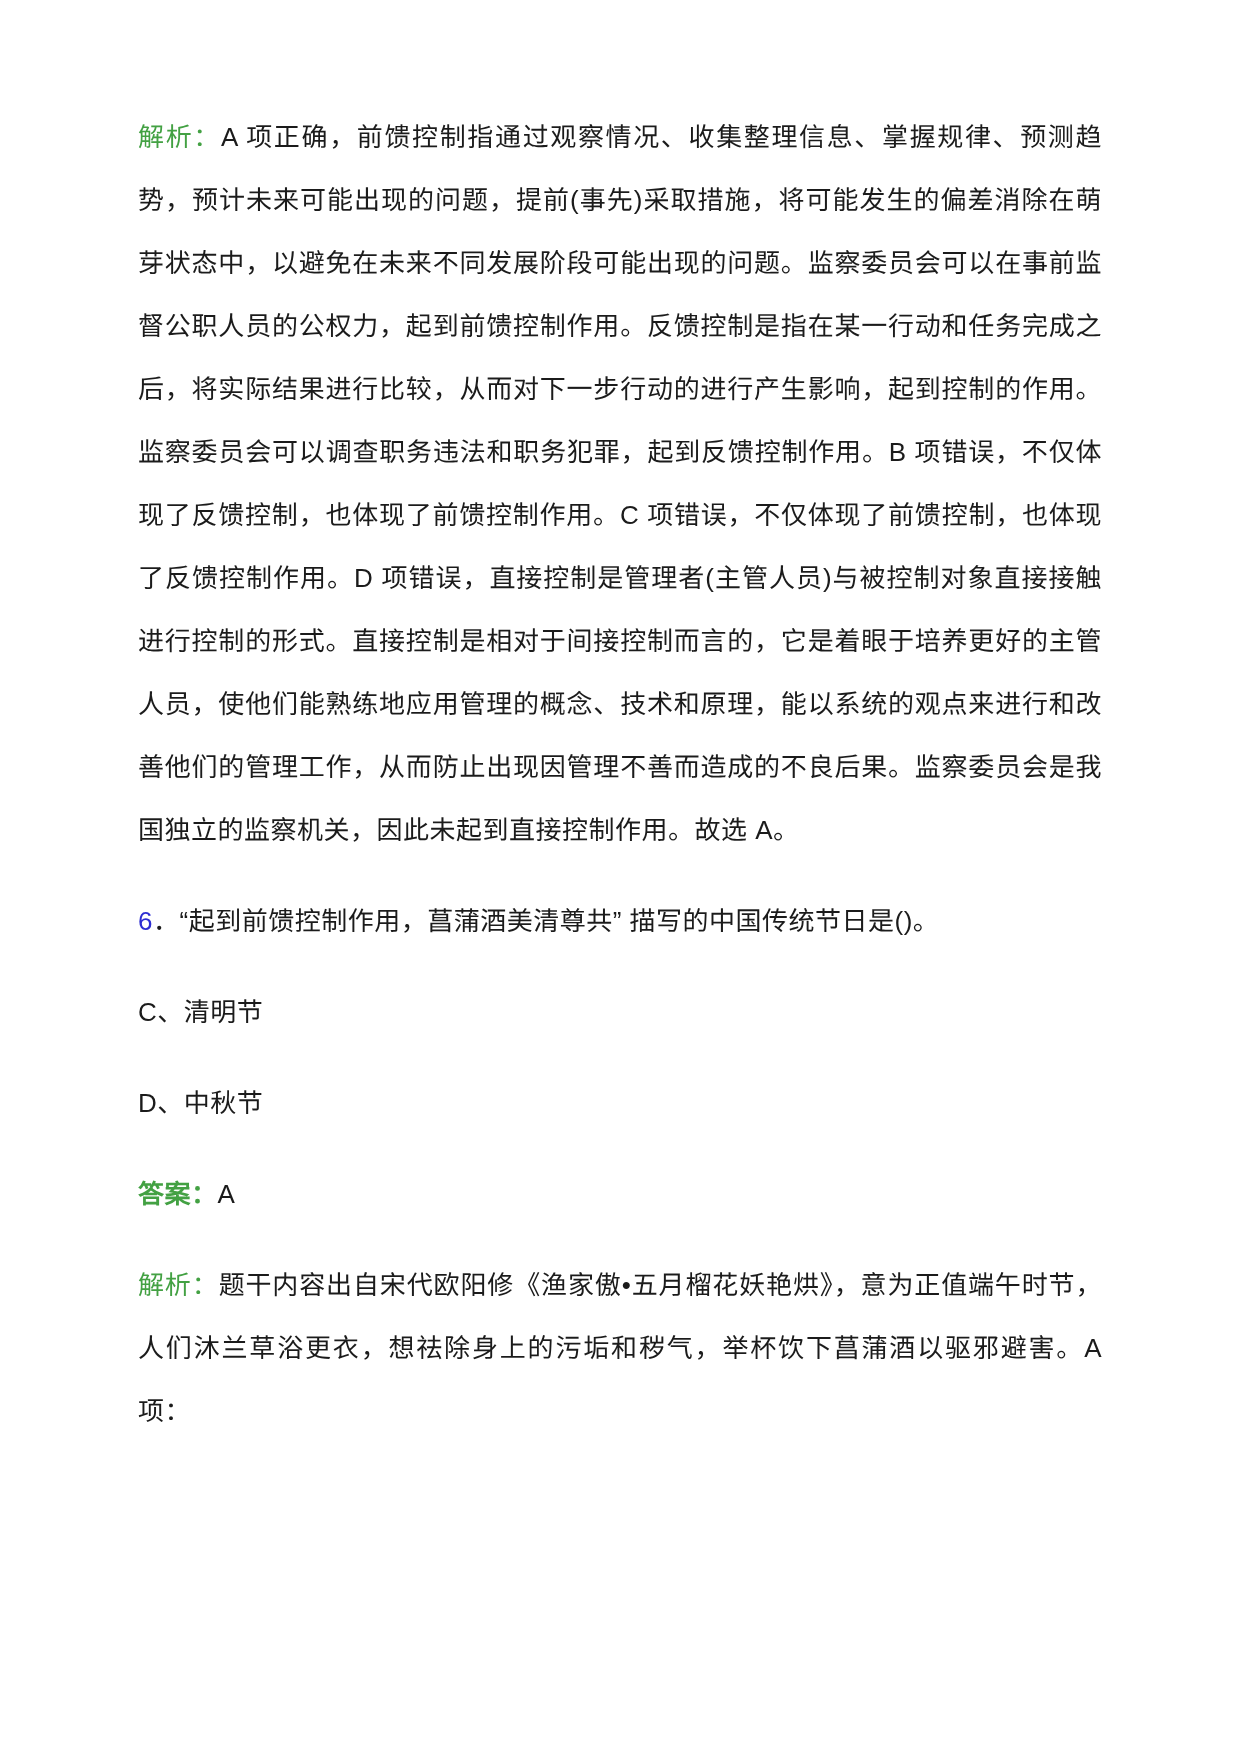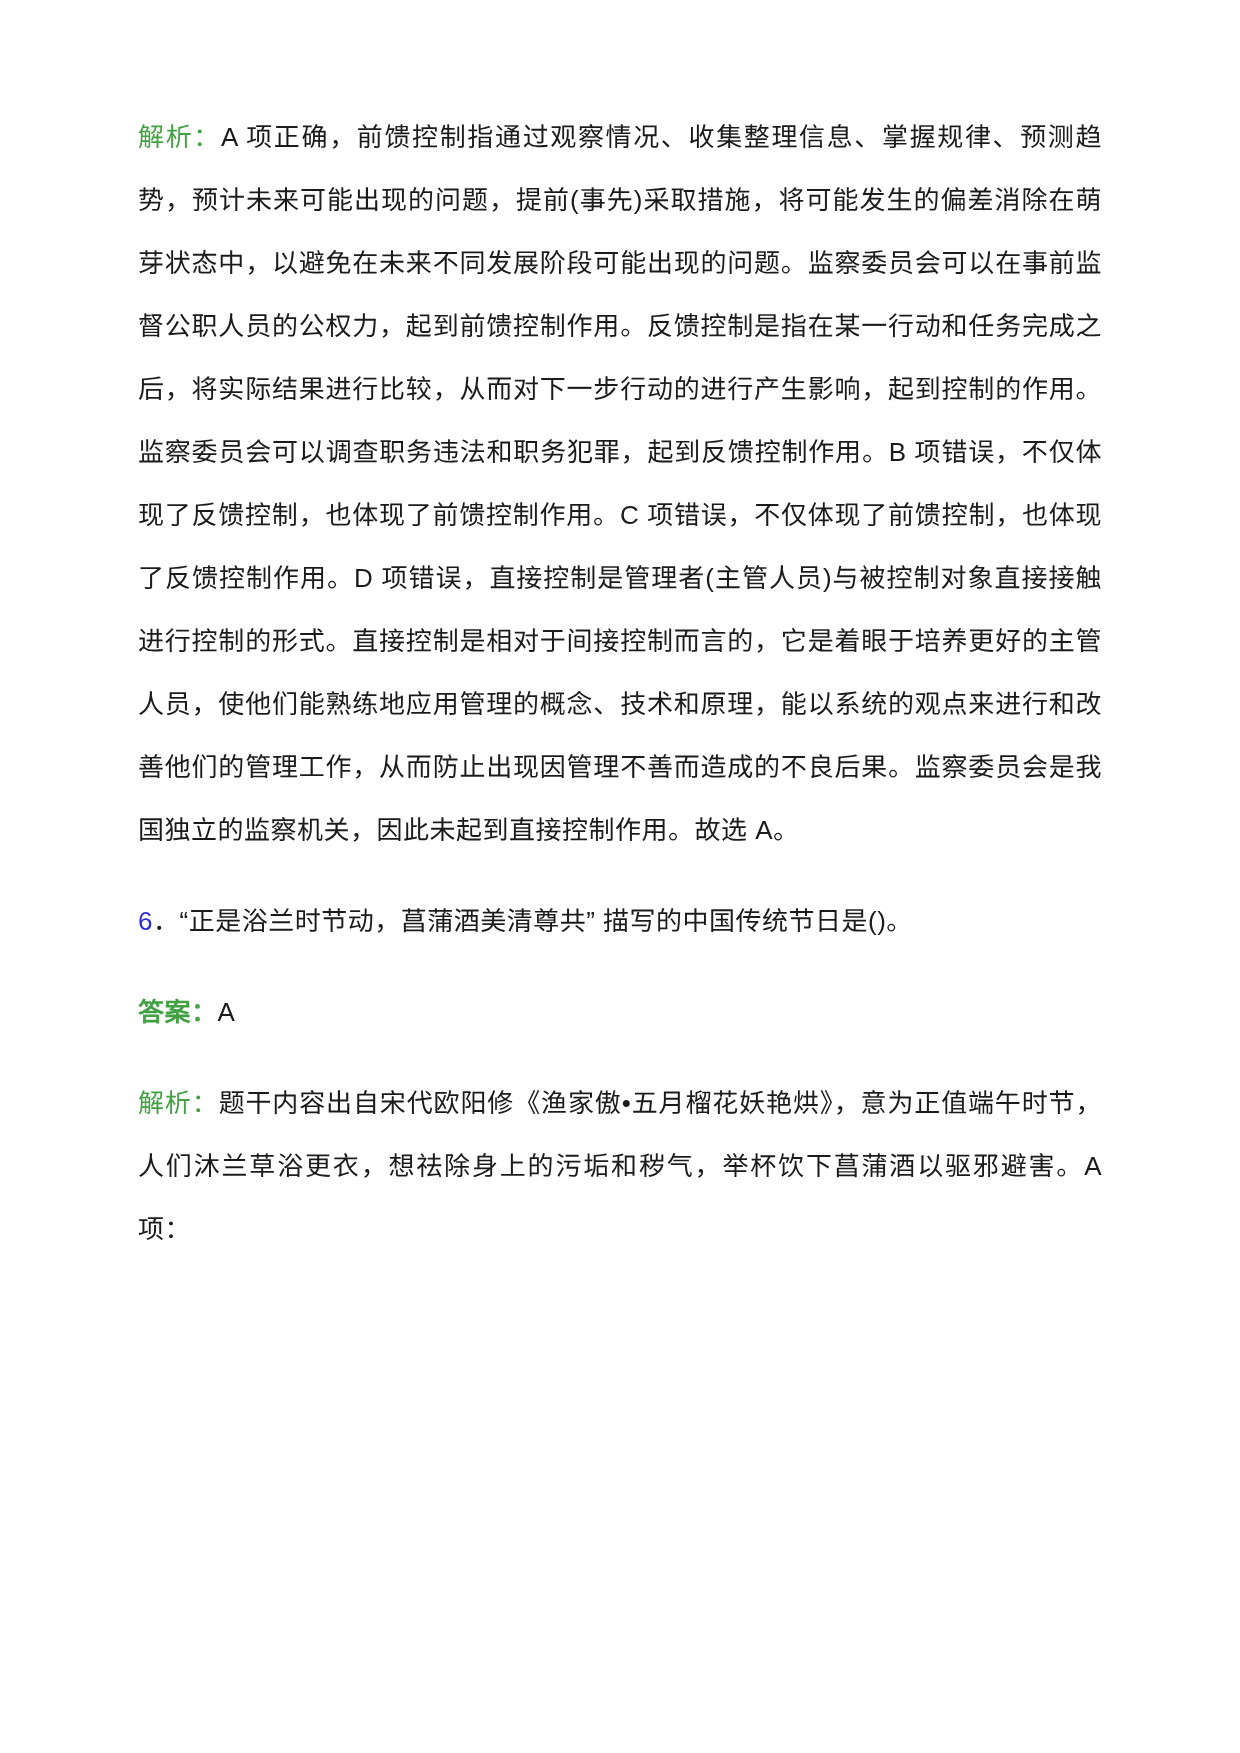--- a/index.html
+++ b/index.html
@@ -41,25 +41,27 @@
     color: #222222;
   }
 </style>
 </head>
 <body>
 
 <div class="page">
 
   <p class="para"><span class="label-green">解析：</span><span>A 项正确，前馈控制指通过观察情况、收集整理信息、掌握规律、预测趋势，预计未来可能出现的问题，提前(事先)采取措施，将可能发生的偏差消除在萌芽状态中，以避免在未来不同发展阶段可能出现的问题。监察委员会可以在事前监督公职人员的公权力，起到前馈控制作用。反馈控制是指在某一行动和任务完成之后，将实际结果进行比较，从而对下一步行动的进行产生影响，起到控制的作用。监察委员会可以调查职务违法和职务犯罪，起到反馈控制作用。B 项错误，不仅体现了反馈控制，也体现了前馈控制作用。C 项错误，不仅体现了前馈控制，也体现了反馈控制作用。D 项错误，直接控制是管理者(主管人员)与被控制对象直接接触进行控制的形式。直接控制是相对于间接控制而言的，它是着眼于培养更好的主管人员，使他们能熟练地应用管理的概念、技术和原理，能以系统的观点来进行和改善他们的管理工作，从而防止出现因管理不善而造成的不良后果。监察委员会是我国独立的监察机关，因此未起到直接控制作用。故选 A。</span></p>
 
-  <p class="para"><span class="num-blue">6</span><span>．</span><span>“正是浴兰时节动，菖蒲酒美清尊共” 描写的中国传统节日是()。</span></p>
+  <p class="para"><span class="num-blue">6</span><span>．</span><span>“起到前馈控制作用，菖蒲酒美清尊共” 描写的中国传统节日是()。</span></p>
 
 
 
+  <p class="para no-justify"><span>C、</span><span>清明节</span></p>
 
+  <p class="para no-justify"><span>D、</span><span>中秋节</span></p>
 
   <p class="para no-justify"><span class="label-green bold">答案：</span><span>A</span></p>
 
   <p class="para"><span class="label-green">解析：</span><span>题干内容出自宋代欧阳修《渔家傲•五月榴花妖艳烘》，意为正值端午时节，人们沐兰草浴更衣，想祛除身上的污垢和秽气，举杯饮下菖蒲酒以驱邪避害。A 项：</span></p>
 
   <div class="page-number">4</div>
 
 </div>
 
 </body></html>

